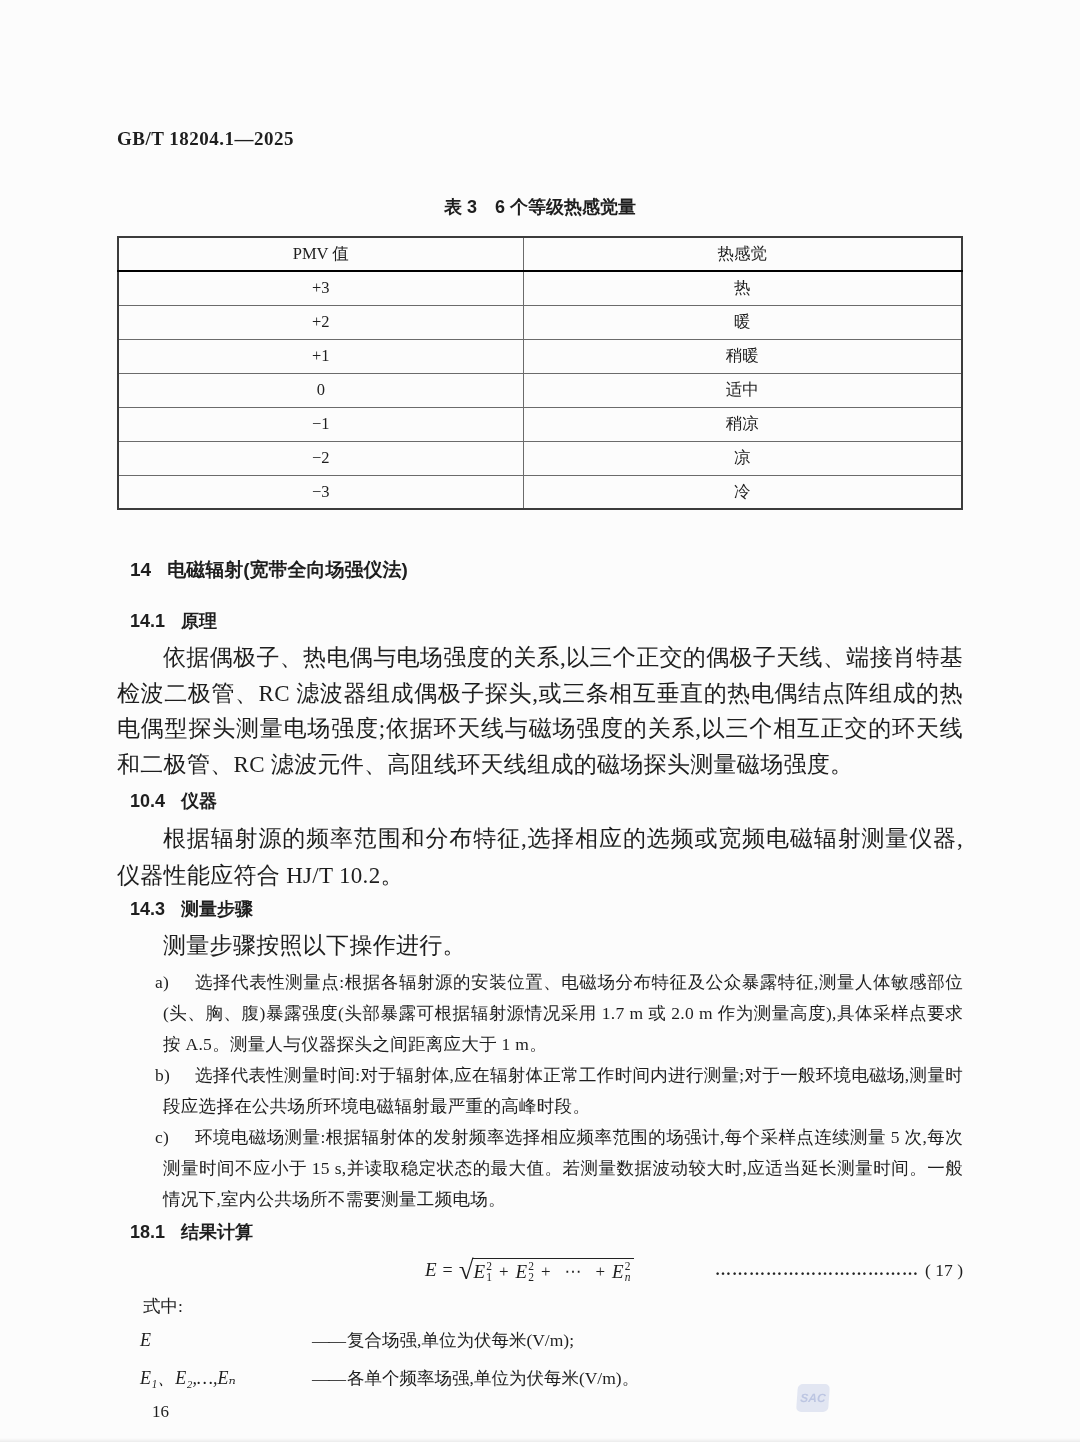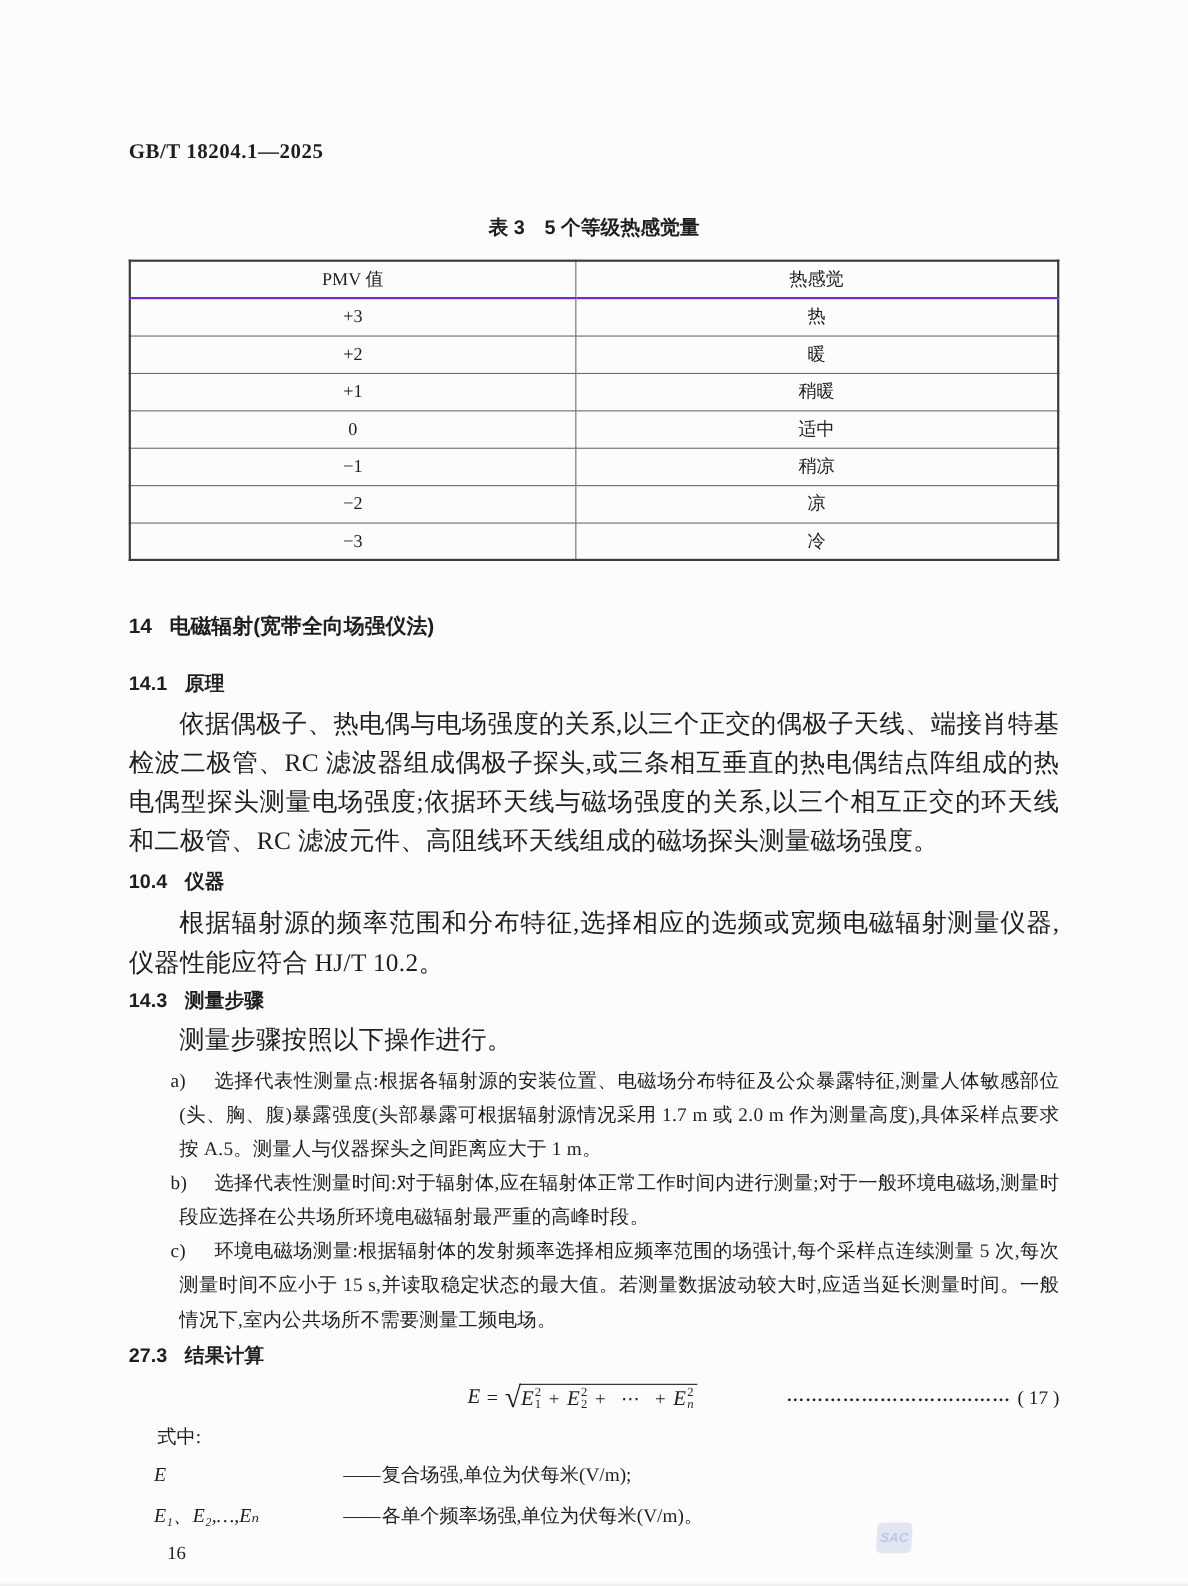--- a/index.html
+++ b/index.html
@@ -29,31 +29,31 @@
     margin-top:16px; width:100%;
     border-collapse:collapse;
     font-size:16.5px;
   }
   table.t3 th, table.t3 td {
     border:1px solid #6b6b6b;
     height:34px; text-align:center; vertical-align:middle;
     font-weight:normal; padding:0;
   }
   table.t3 { border:2px solid #3c3c3c; }
-  table.t3 tr.hdr th { border-bottom:2px solid #6d28d9; }
+  table.t3 tr.hdr th { border-bottom:2px solid #000000; }
   table.t3 col.c1 { width:48%; }
   table.t3 col.c2 { width:52%; }
 
   .h1, .h2 {
     font-family:"Liberation Sans","DejaVu Sans",sans-serif;
     font-weight:bold;
   }
   .h1 { margin-top:46px; font-size:19px; line-height:28px; }
   .h2 { font-size:18px; line-height:26px; }
-  .h-num { margin-right:16px; }
+  .h-num { margin-right:16px;margin-left:13px; }
 
   .para {
     font-size:23px; text-align:justify; text-justify:inter-ideograph;
     letter-spacing:0.3px;
   }
   .indent { text-indent:2em; }
   .p14-1 { margin-top:6px; line-height:35.5px; }
   .mt6 { margin-top:6px; }
   .mt2 { margin-top:2px; }
   .mt4 { margin-top:4px; }
@@ -130,21 +130,21 @@
     background:linear-gradient(#fcfcfc,#ececec);
   }
 </style>
 </head>
 <body>
 
 <div class="content">
 
   <div class="doc-code">GB/T 18204.1—2025</div>
 
-  <div class="table-title">表 3　5 个等级热感觉量</div>
+  <div class="table-title">表 3　6 个等级热感觉量</div>
 
   <table class="t3">
     <colgroup>
         <col class="c1">
         <col class="c2">
       </colgroup>
     <tbody>
         <tr class="hdr">
       <th>PMV 值</th>
       <th>热感觉</th>
@@ -205,21 +205,21 @@
     </div>
     <div class="step-item">
       <span class="step-marker">b)</span><span>选择代表性测量时间:对于辐射体,应在辐射体正常工作时间内进行测量;对于一般环境电磁场,测量时段应选择在公共场所环境电磁辐射最严重的高峰时段。</span>
     </div>
     <div class="step-item">
       <span class="step-marker">c)</span><span>环境电磁场测量:根据辐射体的发射频率选择相应频率范围的场强计,每个采样点连续测量 5 次,每次测量时间不应小于 15 s,并读取稳定状态的最大值。若测量数据波动较大时,应适当延长测量时间。一般情况下,室内公共场所不需要测量工频电场。</span>
     </div>
   </div>
 
   <div class="h2 mt4">
-    <span class="h-num">27.3</span><span>结果计算</span>
+    <span class="h-num">18.1</span><span>结果计算</span>
   </div>
 
   <div class="eq-row">
     <span class="eq-spacer"></span>
     <span class="eq">
       <i class="eq-lhs">E</i>
       <span class="eq-eqs">=</span>
       <span class="rad-sign">√</span>
         <span class="radicand">
         <span class="term">

